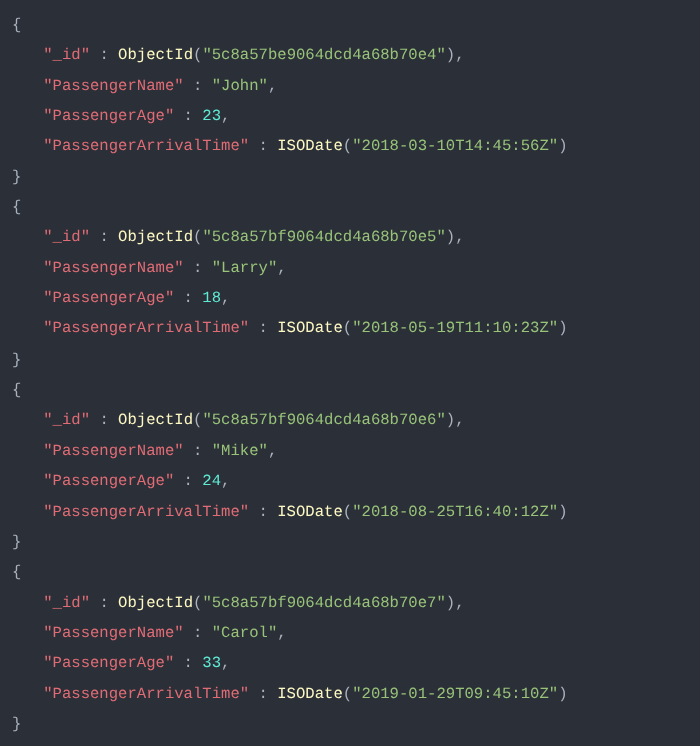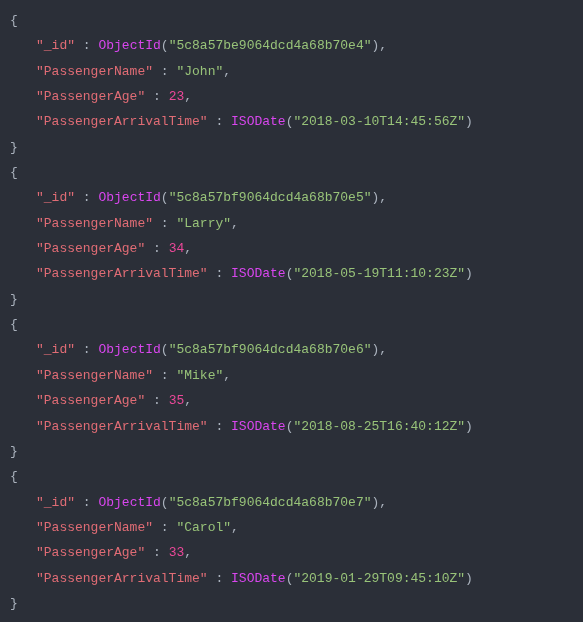--- a/index.html
+++ b/index.html
@@ -25,27 +25,27 @@
       padding-left: 36px;
       white-space: nowrap;
     }
     .key {
       color: #e06c75;
     }
     .punct {
       color: #aab2bd;
     }
     .func {
-      color: #d946ef;
+      color: #fef9c3;
     }
     .str {
       color: #98c379;
     }
     .num {
-      color: #ec4899;
+      color: #5eead4;
     }
   </style>
 </head>
 <body>
 
 <div>
 
   <div class="brace">{</div>
   <div class="line">
     <span class="key">"_id"</span><span class="punct"> : </span><span class="func">ObjectId</span><span class="punct">(</span><span class="str">"5c8a57be9064dcd4a68b70e4"</span><span class="punct">)</span><span class="punct">,</span>
@@ -62,36 +62,36 @@
   <div class="brace">}</div>
 
   <div class="brace">{</div>
   <div class="line">
     <span class="key">"_id"</span><span class="punct"> : </span><span class="func">ObjectId</span><span class="punct">(</span><span class="str">"5c8a57bf9064dcd4a68b70e5"</span><span class="punct">)</span><span class="punct">,</span>
   </div>
   <div class="line">
     <span class="key">"PassengerName"</span><span class="punct"> : </span><span class="str">"Larry"</span><span class="punct">,</span>
   </div>
   <div class="line">
-    <span class="key">"PassengerAge"</span><span class="punct"> : </span><span class="num">34</span><span class="punct">,</span>
+    <span class="key">"PassengerAge"</span><span class="punct"> : </span><span class="num">18</span><span class="punct">,</span>
   </div>
   <div class="line">
     <span class="key">"PassengerArrivalTime"</span><span class="punct"> : </span><span class="func">ISODate</span><span class="punct">(</span><span class="str">"2018-05-19T11:10:23Z"</span><span class="punct">)</span>
   </div>
   <div class="brace">}</div>
 
   <div class="brace">{</div>
   <div class="line">
     <span class="key">"_id"</span><span class="punct"> : </span><span class="func">ObjectId</span><span class="punct">(</span><span class="str">"5c8a57bf9064dcd4a68b70e6"</span><span class="punct">)</span><span class="punct">,</span>
   </div>
   <div class="line">
     <span class="key">"PassengerName"</span><span class="punct"> : </span><span class="str">"Mike"</span><span class="punct">,</span>
   </div>
   <div class="line">
-    <span class="key">"PassengerAge"</span><span class="punct"> : </span><span class="num">35</span><span class="punct">,</span>
+    <span class="key">"PassengerAge"</span><span class="punct"> : </span><span class="num">24</span><span class="punct">,</span>
   </div>
   <div class="line">
     <span class="key">"PassengerArrivalTime"</span><span class="punct"> : </span><span class="func">ISODate</span><span class="punct">(</span><span class="str">"2018-08-25T16:40:12Z"</span><span class="punct">)</span>
   </div>
   <div class="brace">}</div>
 
   <div class="brace">{</div>
   <div class="line">
     <span class="key">"_id"</span><span class="punct"> : </span><span class="func">ObjectId</span><span class="punct">(</span><span class="str">"5c8a57bf9064dcd4a68b70e7"</span><span class="punct">)</span><span class="punct">,</span>
   </div>

